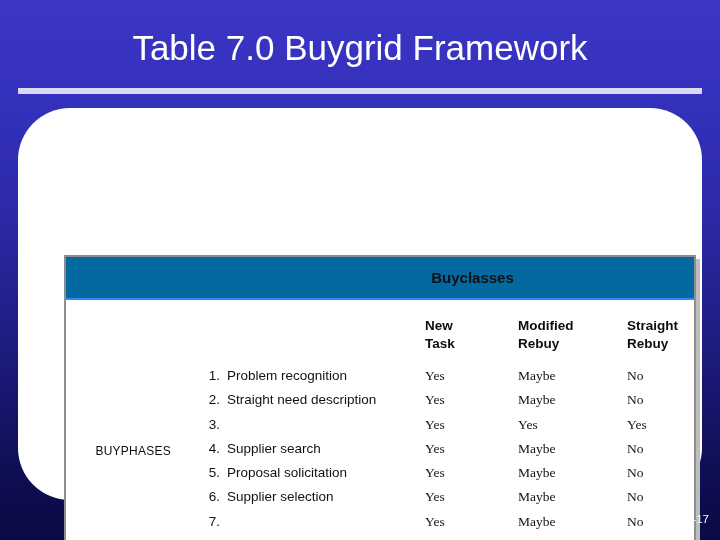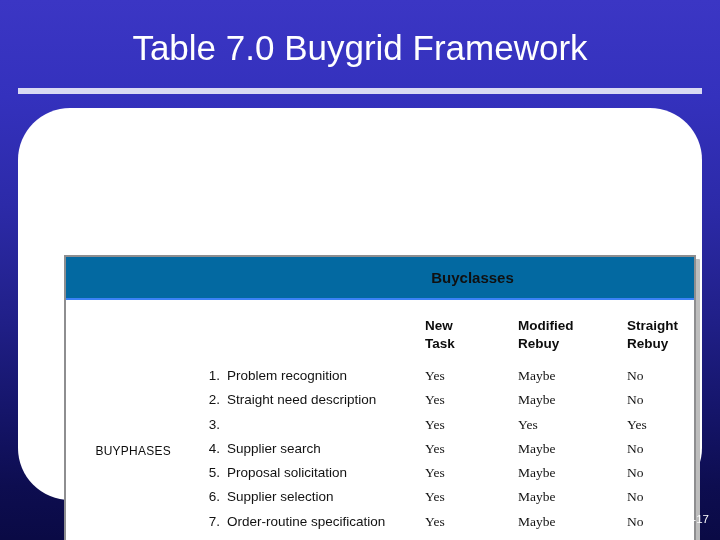--- a/index.html
+++ b/index.html
@@ -299,21 +299,20 @@
         <div class="row">
           <div class="row-num">6.</div>
           <div class="row-label">Supplier selection</div>
           <div class="cell c0">Yes</div>
           <div class="cell c1">Maybe</div>
           <div class="cell c2">No</div>
         </div>
 
         <div class="row">
           <div class="row-num">7.</div>
-          <div class="row-label">Order-routine specification</div>
           <div class="cell c0">Yes</div>
           <div class="cell c1">Maybe</div>
           <div class="cell c2">No</div>
         </div>
 
         <div class="row">
           <div class="row-num">8.</div>
           <div class="row-label">Performance review</div>
           <div class="cell c0">Yes</div>
           <div class="cell c1">Yes</div>

